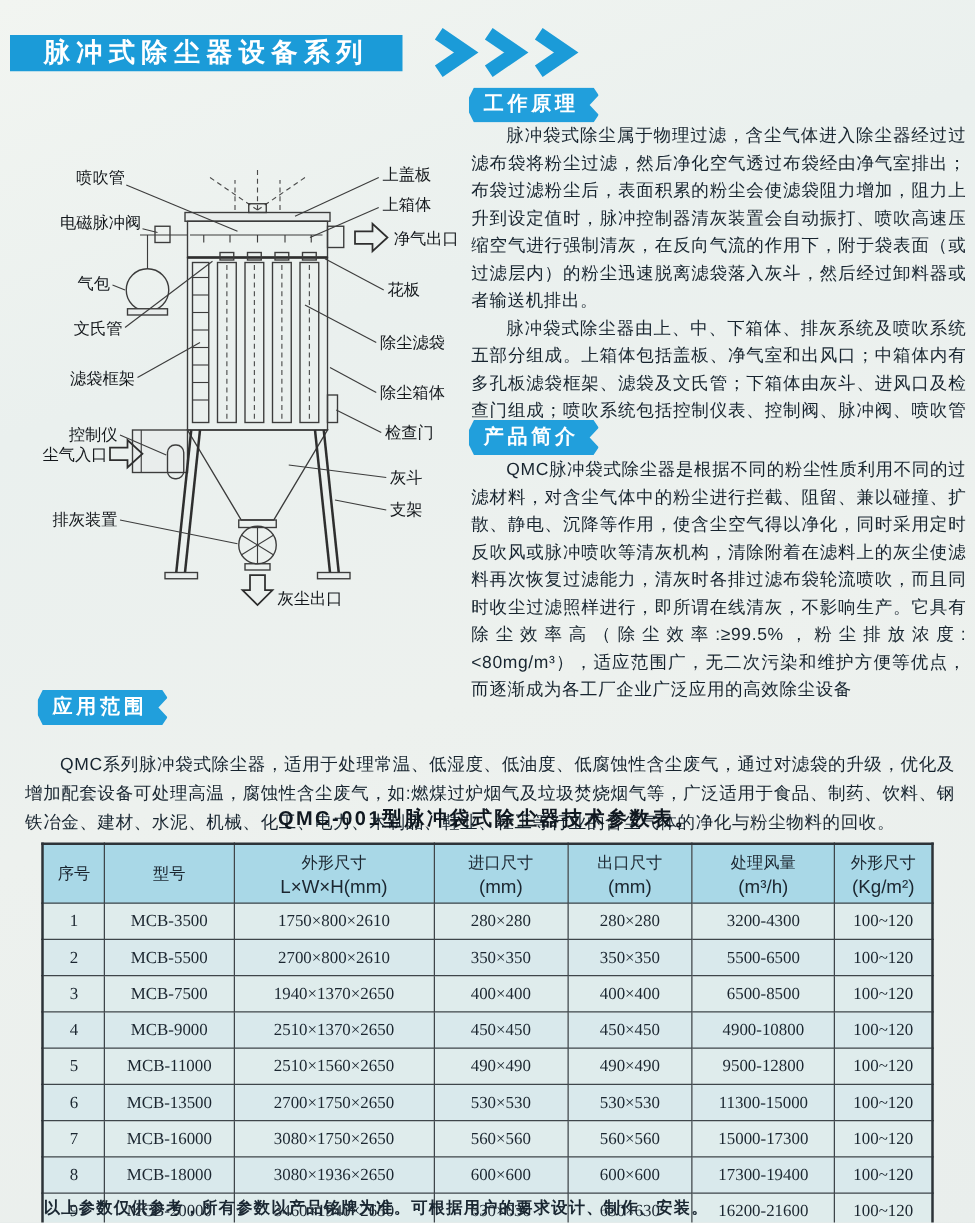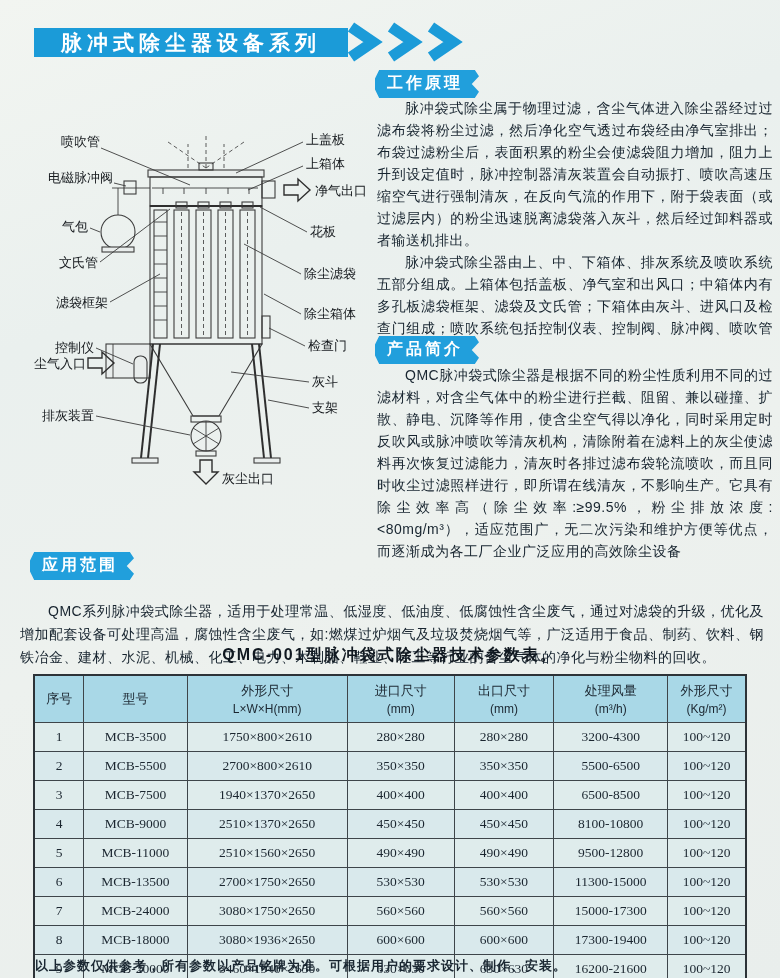--- a/index.html
+++ b/index.html
@@ -9,21 +9,21 @@
     background:#e7ecea;
     position:relative;overflow:hidden;
     color:#1d2a33;
   }
   .page{
     position:absolute;inset:0;
     background:linear-gradient(160deg,#f2f5f1 0%,#eaf0ee 28%,#edf1ee 55%,#e9eeec 100%);
   }
   
   .title-banner{
-    position:absolute;left:34px;top:28px;width:314px;height:29px;
+    position:absolute;left:8px;top:28px;width:314px;height:29px;
     background:#1b9bd8;color:#ffffff;
     font-size:21px;font-weight:bold;letter-spacing:5px;
     text-align:center;line-height:29px;
   }
   .chevrons{position:absolute;left:345px;top:22px;}
   
   .badge{
     position:absolute;
     background:#219fdc;color:#fff;
     font-size:16px;font-weight:bold;letter-spacing:3px;
@@ -66,21 +66,21 @@
     border:1px solid #3e454a;
     text-align:center;vertical-align:middle;
     color:#1b2630;
   }
   .params-table{border:2px solid #2d3338;}
   .params-table th{
     background:#a9d8e7;height:44px;
     font-size:13px;font-weight:normal;
     font-family:"Liberation Sans",sans-serif;
   }
-  .params-table th .h2{font-size:12px;margin-top:2px;}
+  .params-table th .h2{font-size:15px;margin-top:2px;}
   .params-table td{height:26px;font-size:13.5px;background:#dfecec;}
   .params-table tr:nth-child(even) td{background:#d9e9ec;}
   .footer-note{
     position:absolute;left:35px;top:957px;width:720px;
     font-size:13px;font-weight:bold;color:#1a2732;letter-spacing:1px;
   }
 </style>
 </head>
 <body>
 
@@ -296,21 +296,21 @@
           <td>400×400</td>
           <td>6500-8500</td>
           <td>100~120</td>
         </tr>
         <tr>
           <td>4</td>
           <td>MCB-9000</td>
           <td>2510×1370×2650</td>
           <td>450×450</td>
           <td>450×450</td>
-          <td>8100-10800</td>
+          <td>4900-10800</td>
           <td>100~120</td>
         </tr>
         <tr>
           <td>5</td>
           <td>MCB-11000</td>
           <td>2510×1560×2650</td>
           <td>490×490</td>
           <td>490×490</td>
           <td>9500-12800</td>
           <td>100~120</td>
@@ -319,21 +319,21 @@
           <td>6</td>
           <td>MCB-13500</td>
           <td>2700×1750×2650</td>
           <td>530×530</td>
           <td>530×530</td>
           <td>11300-15000</td>
           <td>100~120</td>
         </tr>
         <tr>
           <td>7</td>
-          <td>MCB-24000</td>
+          <td>MCB-16000</td>
           <td>3080×1750×2650</td>
           <td>560×560</td>
           <td>560×560</td>
           <td>15000-17300</td>
           <td>100~120</td>
         </tr>
         <tr>
           <td>8</td>
           <td>MCB-18000</td>
           <td>3080×1936×2650</td>

